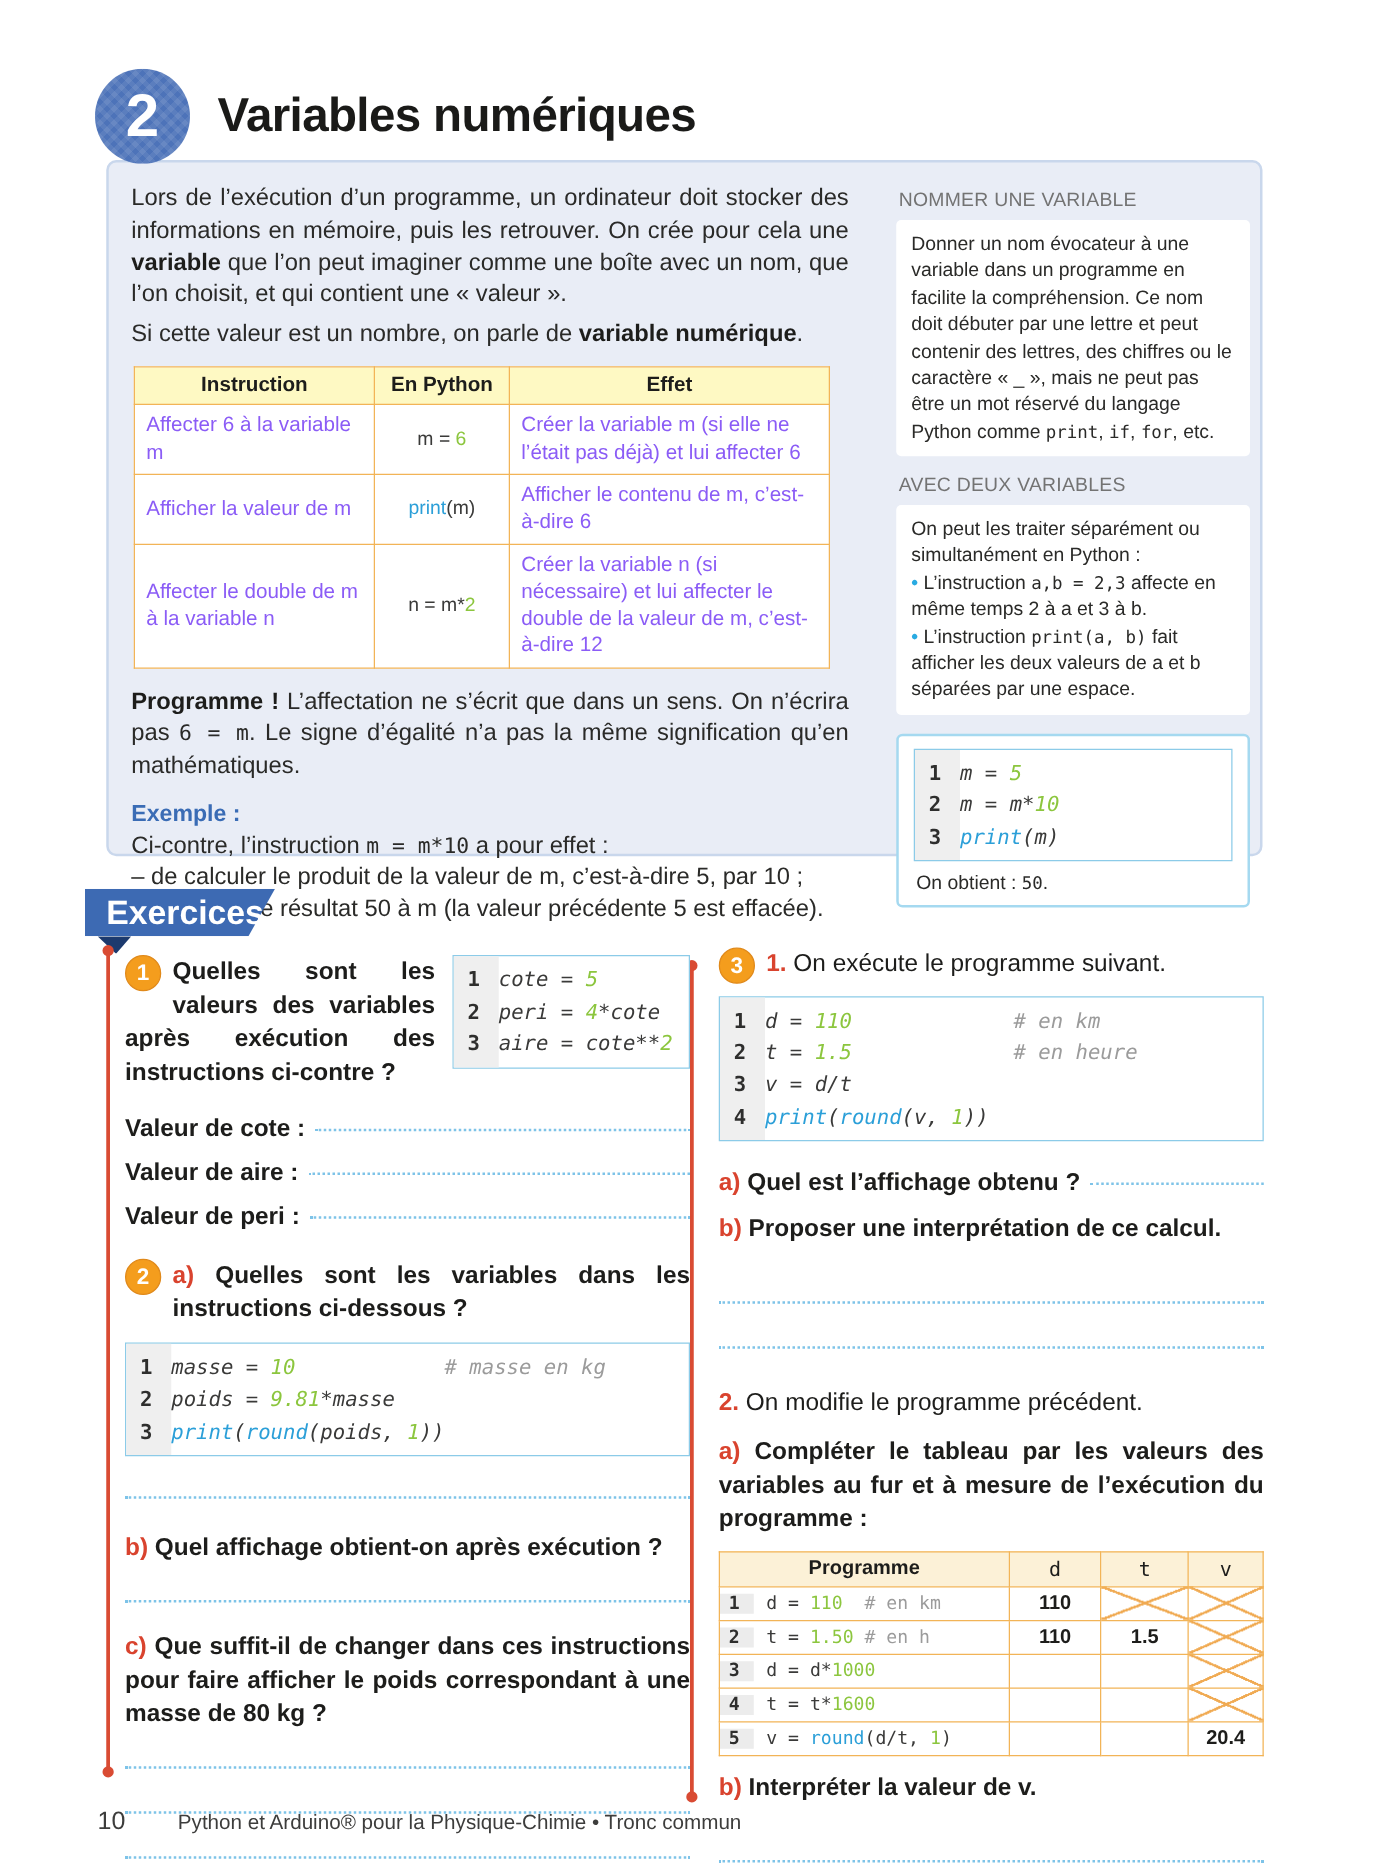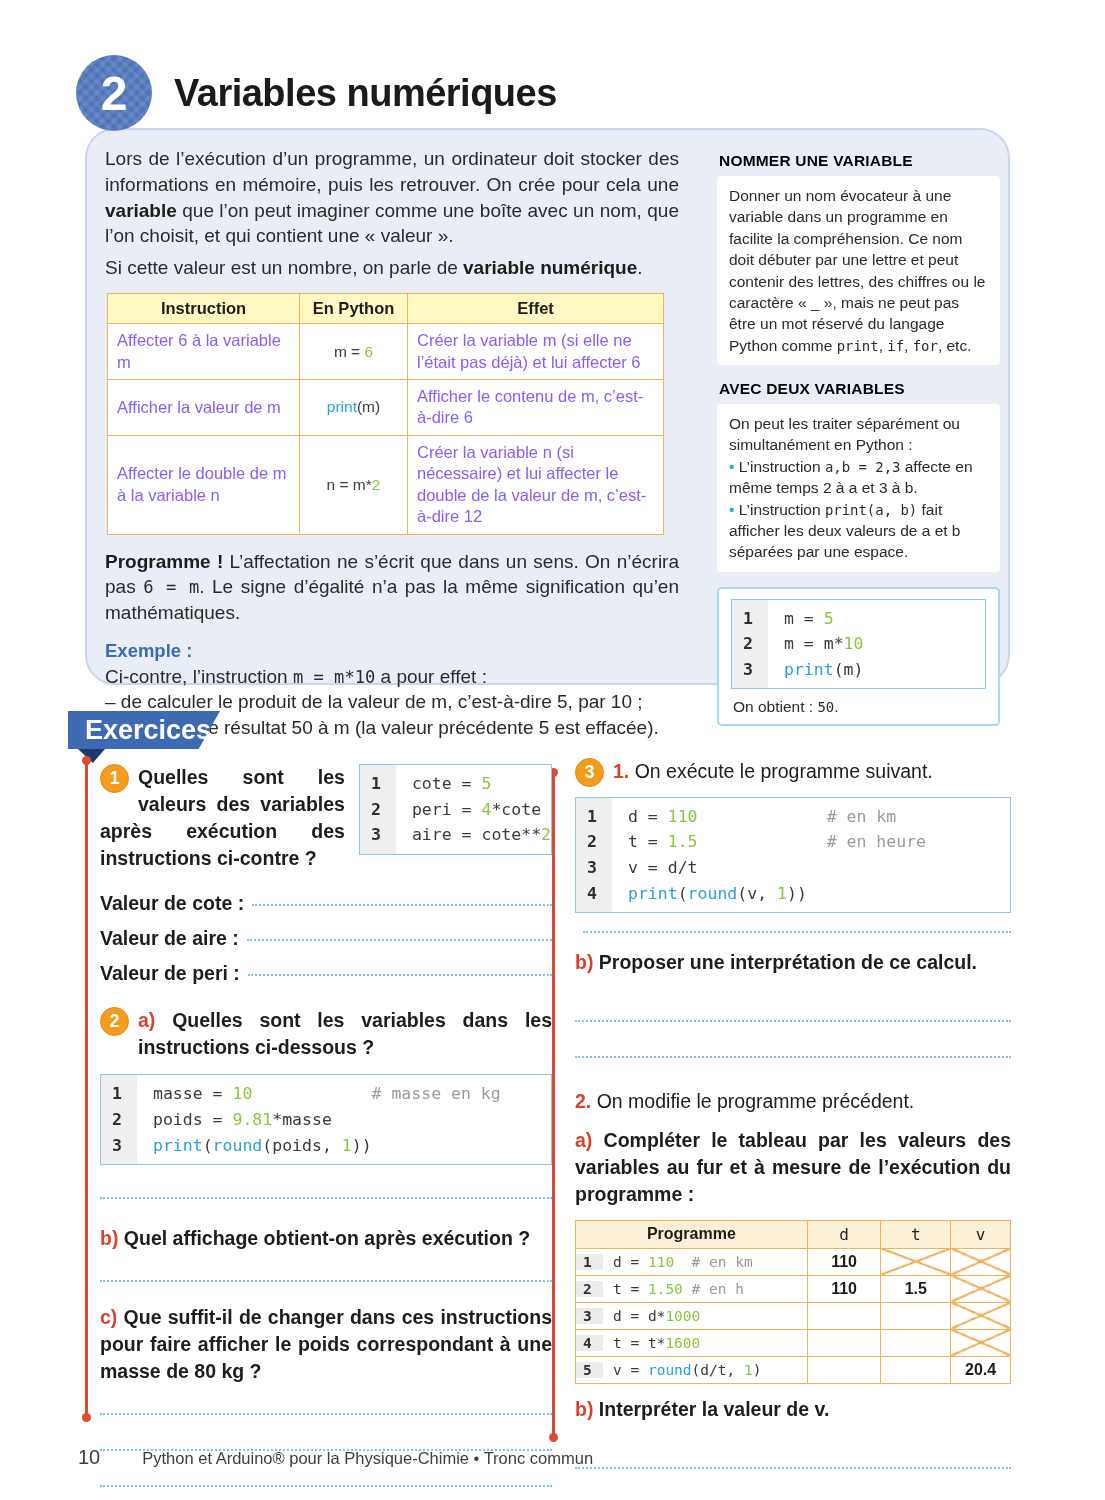--- a/index.html
+++ b/index.html
@@ -10,54 +10,54 @@
   
   .chapter-head { position:absolute; top:55px; left:76px; display:flex; align-items:center; gap:22px; z-index:3; }
   .badge { width:76px; height:76px; border-radius:50%; background:#4d73b9;
            background-image:repeating-linear-gradient(45deg, rgba(255,255,255,.08) 0 4px, transparent 4px 8px),
                             repeating-linear-gradient(-45deg, rgba(255,255,255,.08) 0 4px, transparent 4px 8px);
            color:#fff; font-size:48px; font-weight:700; display:flex; align-items:center; justify-content:center; }
   .page-title { margin:0; font-size:38px; font-weight:700; letter-spacing:-0.5px; color:#1a1a18; }
 
   
   .lesson-box { position:absolute; top:128px; left:85px; width:925px; height:557px;
-                background:#e9edf6; border:2px solid #c9d7ec; border-radius:30px; display:flex; }
+                background:#e9edf6; border:2px solid #c9d7ec; border-radius:8px; display:flex; }
   .lesson-left { width:592px; padding:16px 0 0 18px; }
   .lesson-left p.body { margin:0 0 6px; font-size:19px; line-height:1.36; text-align:justify; color:#2a2a28; }
   .b { font-weight:700; color:#1d1d1b; }
   .mono { font-family:"DejaVu Sans Mono", monospace; font-size:0.90em; }
 
   .instr-table { border-collapse:collapse; margin:12px 0 14px 2px; width:557px; background:#fff; }
   .instr-table th { background:#fef9c3; border:1.5px solid #f2b457; font-size:16.5px; padding:5px 4px; color:#1d1d1b; }
   .instr-table td { border:1.5px solid #f2b457; font-size:16.5px; line-height:1.3; padding:6px 9px; color:#8b5cf6; }
   td.py { text-align:center; font-family:Liberation Sans, sans-serif; font-size:15.5px; white-space:pre; color:#3a3a39; }
 
   .attention { margin:10px 0 0; font-size:19px; line-height:1.36; text-align:justify; color:#2a2a28; }
   .exemple-label { margin:14px 0 2px; font-size:18.5px; font-weight:700; color:#3a6cb5; }
   .exemple-line { margin:0; font-size:19px; line-height:1.33; color:#2a2a28; }
 
   
   .lesson-side { width:283px; margin-left:38px; padding-top:22px; }
-  .side-title { margin:0 0 6px 2px; color:#000000; font-size:15.5px; font-weight:700; letter-spacing:.2px; }
+  .side-title { margin:0 0 6px 2px; color:#737373; font-size:15.5px; font-weight:400; letter-spacing:.2px; }
   .side-card { background:#fff; border-radius:4px; padding:9px 12px; font-size:15.5px; line-height:1.38;
                color:#2a2a28; margin-bottom:15px; }
   .side-card p { margin:0; }
   .cyan-bullet { color:#29abe2; font-weight:700; }
 
   .side-codebox { background:#fff; border:2px solid #a5d9f0; border-radius:5px; padding:10px 12px 8px; margin-top:12px; }
   .side-result { margin:9px 0 0 2px; font-size:15.5px; color:#2a2a28; }
 
   
   .codeblock { position:relative; background:#fff; border:1.5px solid #8ccbe8;
                font-family:"DejaVu Sans Mono", monospace; font-size:16.5px; line-height:1.55;
                padding:6px 0; color:#3a3a39; }
   .codeblock::before { content:''; position:absolute; left:0; top:0; bottom:0; width:36px; background:#efefef; }
   .cl { display:flex; position:relative; }
   .ln { flex:0 0 36px; padding-left:11px; font-weight:700; color:#2e2e2d; }
-  .ct { padding-left:16px; white-space:pre; }
+  .ct { white-space:pre;font-style:italic; }
   .tok-n { color:#8cc63e; }
   .tok-k { color:#2b9fd8; }
   .tok-c { color:#9b9b9b; }
 
   
   .ex-banner { position:absolute; top:711px; left:68px; width:152px; height:38px; background:#3d6ab3;
                clip-path:polygon(0 0,100% 0,86% 100%,0 100%); color:#fff; font-size:27px; font-weight:700;
                line-height:38px; padding-left:17px; filter:drop-shadow(2px 3px 2px rgba(0,0,0,.25)); z-index:2; }
   .banner-fold { position:absolute; top:749px; left:78px; width:27px; height:14px; background:#1c3a6e;
                  clip-path:polygon(0 0,100% 0,55% 100%); }
@@ -283,20 +283,21 @@
           <span class="ln">3</span>
           <span class="ct"><span>v = d/t</span></span>
         </div>
         <div class="cl">
           <span class="ln">4</span>
           <span class="ct"><span class="tok-k">print</span><span>(</span><span class="tok-k">round</span><span>(v, </span><span class="tok-n">1</span><span>))</span></span>
         </div>
       </div>
 
     <div class="field mt22">
+      <span class="field-label"><span class="red">a)</span> <span>Quel est l’affichage obtenu ?</span></span>
       <span class="dotfill"></span>
     </div>
 
     <p class="q mt16"><span class="red">b)</span> <span>Proposer une interprétation de ce calcul.</span></p>
 
     <div class="dotline mt44"></div>
     <div class="dotline mt34"></div>
 
     <p class="q qr mt30"><span class="red">2.</span> <span>On modifie le programme précédent.</span></p>
 

